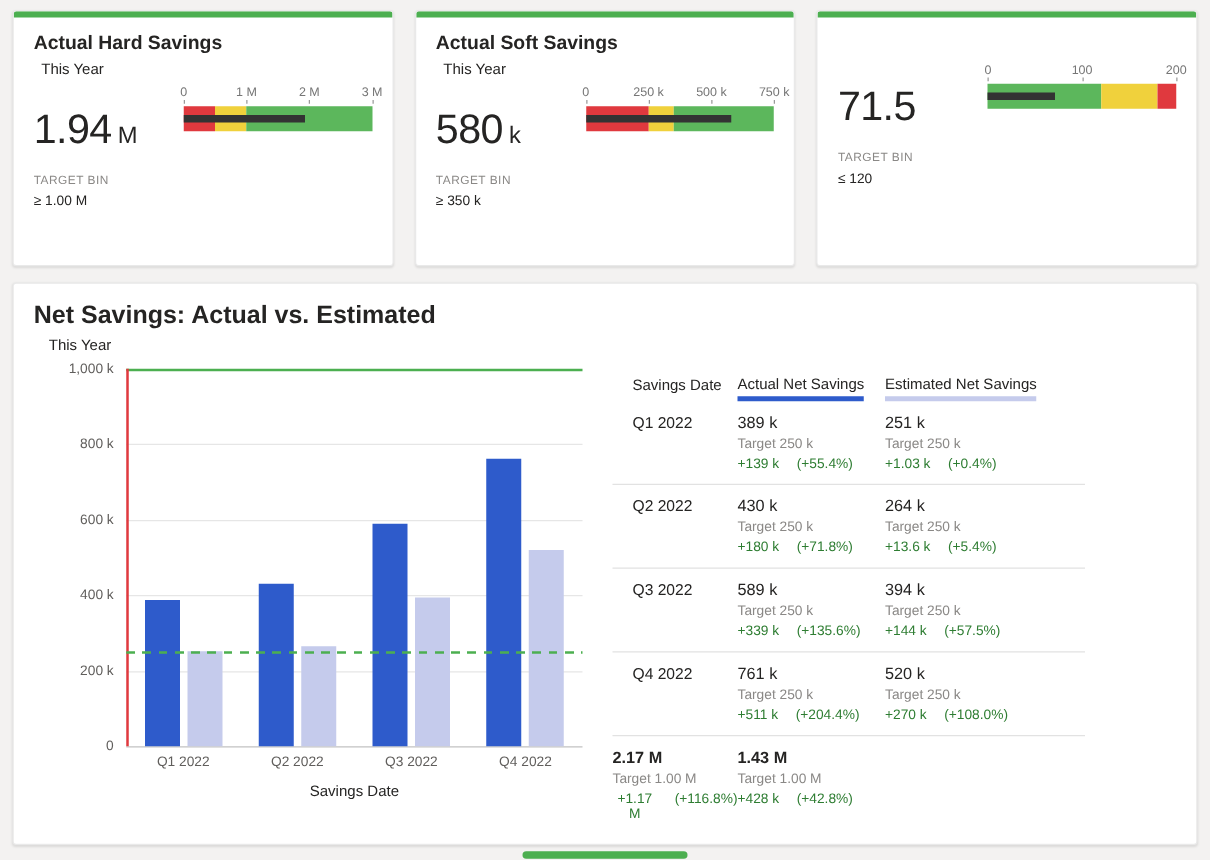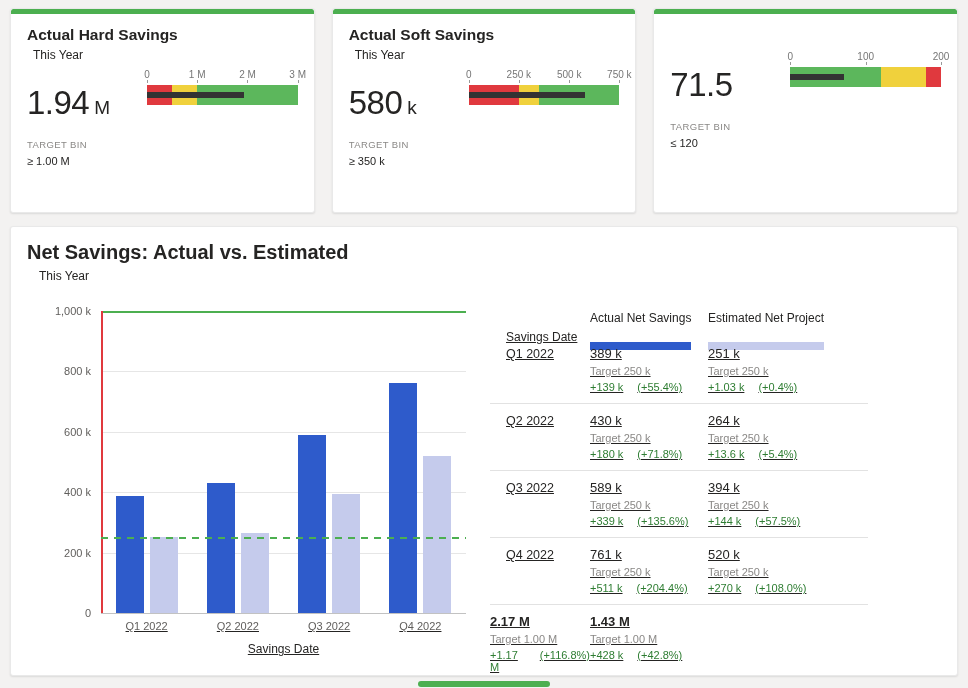--- a/index.html
+++ b/index.html
@@ -36,48 +36,48 @@
   .bullet-track { display: flex; height: 100%; }
   .bullet-seg { height: 100%; }
   .bullet-measure { position: absolute; left: 0; top: 50%; transform: translateY(-50%); height: 6px; background: var(--measure-bar, #333); }
   .kpi-target-label { margin-top: 17px; font-size: 9.5px; letter-spacing: .4px; color: var(--muted-text, #8a8886); }
   .kpi-target-value { margin-top: 5px; font-size: 11px; }
 
   .main-card { height: 450px; }
   .main-inner { padding: 14px 20px 0 16px; }
   .main-title { font-size: 20px; font-weight: 700; }
   .main-subtitle { font-size: 12px; margin: 5px 0 0 12px; }
-  .main-content { display: flex; margin-top: 28px; text-decoration: underline; }
+  .main-content { display: flex; margin-top: 12px; }
   .chart-area { width: 439px; flex: none; }
   .chart-row { display: flex; height: 302px; }
   .y-axis { position: relative; width: 74px; flex: none; font-size: 11px; color: var(--axis-text, #605e5c); }
   .y-label { position: absolute; right: 10px; transform: translateY(-50%); white-space: nowrap; }
   .plot { position: relative; width: 365px; flex: none; }
   .gridline { position: absolute; left: 0; right: 0; height: 1px; background: #e6e6e6; }
   .gridline.gl-top { height: 2px; }
   .gridline.gl-zero { background: #c2c2c2; }
   .axis-red { position: absolute; left: 0; top: 0; bottom: 0; width: 2px; }
   .bars { position: absolute; inset: 0; display: flex; }
   .bar-group { flex: 1; display: flex; align-items: flex-end; justify-content: center; gap: 6px; }
   .bar { width: 28px; }
   .target-line { position: absolute; left: 0; right: 0; height: 2px; }
   .x-labels { display: flex; width: 365px; margin-left: 74px; margin-top: 7px; font-size: 11px; color: var(--axis-text, #605e5c); }
   .x-label { flex: 1; text-align: center; }
   .x-title { width: 365px; margin-left: 74px; margin-top: 10px; text-align: center; font-size: 12px; }
 
   .ztable { width: 378px; margin-left: 24px; font-size: 12px; }
   .zhead { display: grid; grid-template-columns: 100px 118px 1fr; align-items: end; height: 26px; }
   .zh-date { padding-left: 16px; padding-bottom: 6px; }
-  .zh-underline { display: inline-block; padding-bottom: 17px; border-bottom: 8px solid #eab308; }
+  .zh-underline { display: inline-block; padding-bottom: 3px; border-bottom: 4px solid #eab308; }
   .zrow { display: grid; grid-template-columns: 100px 118px 1fr; padding: 9px 0 10px; border-bottom: 1px solid #e2e2e2; }
   .zrow.total { border-bottom: none; }
   .zrow-label { padding-left: 16px; font-size: 12.5px; padding-top: 1px; }
   .zval { font-size: 13px; }
   .ztgt { margin-top: 4px; font-size: 11px; color: var(--muted-text, #8a8886); }
-  .zdelta { margin-top: 4px; font-size: 11px; color: var(--positive-text, #2e7d32); display: flex; gap: 14px; }
+  .zdelta { margin-top: 4px; font-size: 11px; color: var(--positive-text, #2e7d32); display: flex; gap: 14px; text-align: center; }
   .total .zrow-label, .total .zval { font-weight: 700; }
 
   .page-indicator { position: absolute; left: 50%; transform: translateX(-50%); bottom: 1px; width: 132px; height: 6px; border-radius: 3px; background: var(--accent-green, #4caf50); }
 </style>
 </head>
 <body>
 
 <div class="dashboard">
 
   <div class="kpi-row">
@@ -231,21 +231,21 @@
               <div class="x-label">Q3 2022</div>
               <div class="x-label">Q4 2022</div>
             </div>
           <div class="x-title">Savings Date</div>
         </div>
 
         <div class="ztable">
           <div class="zhead">
             <div class="zh-date">Savings Date</div>
             <div class="zh-col"><span class="zh-underline actual" style="border-bottom-color: rgb(46, 91, 203);">Actual Net Savings</span></div>
-            <div class="zh-col"><span class="zh-underline est" style="border-bottom-color: rgb(197, 203, 236);">Estimated Net Project</span></div>
+            <div class="zh-col"><span class="zh-underline est" style="border-bottom-color: rgb(197, 203, 236);">Estimated Net Savings</span></div>
           </div>
           <div id="tableRows">
               <div class="zrow">
                 <div class="zrow-label">Q1 2022</div>
                 <div class="zcell">
                   <div class="zval">389 k</div>
                   <div class="ztgt">Target 250 k</div>
                   <div class="zdelta">
                     <span>+139 k</span>
                     <span class="zpct">(+55.4%)</span>

